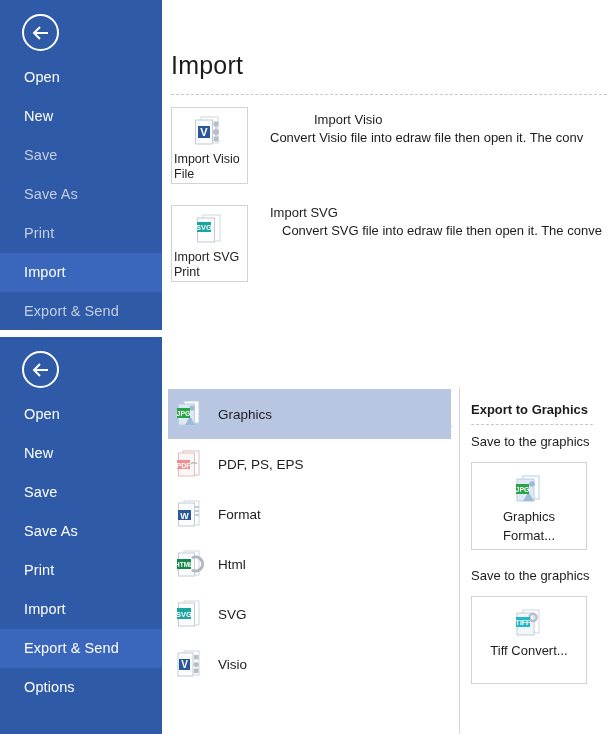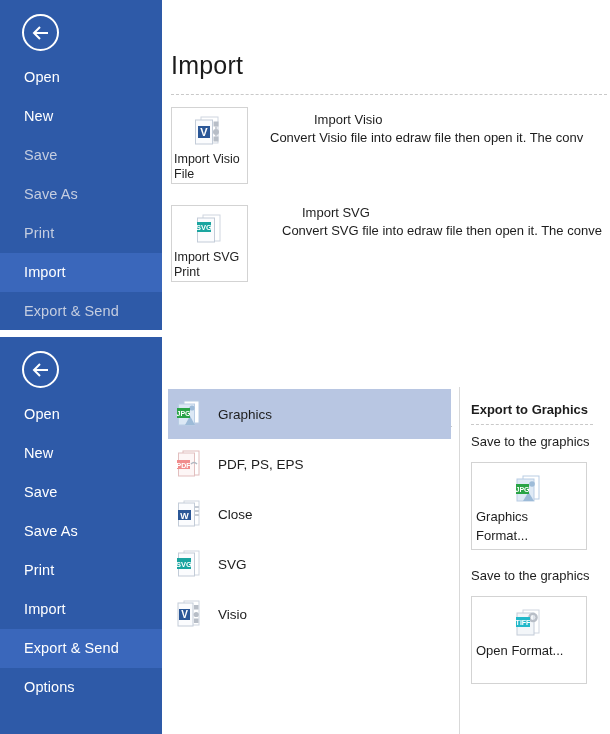--- a/index.html
+++ b/index.html
@@ -206,21 +206,21 @@
     position: absolute;
     left: 0; right: 0;
     top: 11px;
     display: flex;
     justify-content: center;
   }
   .rp-tile .rp-tile-label {
     position: absolute;
     left: 4px; right: 4px;
     top: 44px;
-    text-align: left;
+    text-align: center;
     font-size: 13px;
     color: #1d1d1d;
     line-height: 19px;
   }
 </style>
 </head>
 <body>
 
 <div class="panel" id="panel-import">
 
@@ -271,21 +271,21 @@
       <div class="tile-icon">
         <svg width="34" height="32" viewBox="0 0 34 32">
           <rect x="10" y="2" width="17" height="26" fill="#ffffff" stroke="#cfd6e0" stroke-width="1"></rect>
           <rect x="4.5" y="5" width="17" height="24" fill="#fbfcfe" stroke="#c3ccd8" stroke-width="1"></rect>
           <rect x="4" y="9" width="14" height="10" fill="#1aa5a0"></rect>
           <text x="11" y="17" font-family="'Liberation Sans',sans-serif" font-size="7.5" font-weight="bold" fill="#ffffff" text-anchor="middle">SVG</text>
         </svg>
       </div>
       <div class="tile-label">Import SVG Print</div>
     </div>
-    <div class="import-row-title" style="left:108px; top:205px;margin-left:32px;">Import SVG</div>
+    <div class="import-row-title" style="left:108px; top:205px;">Import SVG</div>
     <div class="import-row-desc" style="left:120px; top:223px;">Convert SVG file into edraw file then open it. The conve</div>
   </div>
 </div>
 
 <div class="panel" id="panel-export">
 
   <div class="sidebar">
     <div class="back-btn">
       <span>
         <svg width="20" height="16" viewBox="0 0 20 16">
@@ -344,23 +344,35 @@
           <svg width="30" height="30" viewBox="0 0 30 30">
             <rect x="9" y="2" width="15" height="24" fill="#ffffff" stroke="#cfd6e0" stroke-width="1"></rect>
             <rect x="3.5" y="4" width="16" height="23" fill="#fbfcfe" stroke="#c3ccd8" stroke-width="1"></rect>
             <rect x="20" y="7" width="4" height="2" fill="#c6ccd5"></rect>
             <rect x="20" y="11" width="4" height="2" fill="#c6ccd5"></rect>
             <rect x="20" y="15" width="4" height="2" fill="#c6ccd5"></rect>
             <rect x="3" y="11" width="13" height="10" fill="#2b5797"></rect>
             <text x="9.5" y="19.5" font-family="'Liberation Sans',sans-serif" font-size="9" font-weight="bold" fill="#ffffff" text-anchor="middle">W</text>
           </svg>
         </span>
-        <span class="ex-label">Close</span>
-      </div>
-
+        <span class="ex-label">Format</span>
+      </div>
+
+      <div class="ex-item">
+        <span class="ex-icon">
+          <svg width="30" height="30" viewBox="0 0 30 30">
+            <rect x="9" y="2" width="15" height="24" fill="#ffffff" stroke="#cfd6e0" stroke-width="1"></rect>
+            <rect x="3.5" y="4" width="16" height="23" fill="#fbfcfe" stroke="#c3ccd8" stroke-width="1"></rect>
+            <path d="M17 9 a7 7 0 1 1 0 12" fill="none" stroke="#b0b7c0" stroke-width="3"></path>
+            <rect x="2" y="10" width="14" height="10" fill="#18864a"></rect>
+            <text x="9" y="17.6" font-family="'Liberation Sans',sans-serif" font-size="6.5" font-weight="bold" fill="#ffffff" text-anchor="middle">HTML</text>
+          </svg>
+        </span>
+        <span class="ex-label">Html</span>
+      </div>
 
       <div class="ex-item">
         <span class="ex-icon">
           <svg width="30" height="30" viewBox="0 0 30 30">
             <rect x="9" y="2" width="15" height="24" fill="#ffffff" stroke="#cfd6e0" stroke-width="1"></rect>
             <rect x="3.5" y="4" width="16" height="23" fill="#fbfcfe" stroke="#c3ccd8" stroke-width="1"></rect>
             <rect x="2" y="9" width="14" height="11" fill="#1aa5a0"></rect>
             <text x="9" y="17.5" font-family="'Liberation Sans',sans-serif" font-size="7.5" font-weight="bold" fill="#ffffff" text-anchor="middle">SVG</text>
           </svg>
         </span>
@@ -406,17 +418,17 @@
       <div class="rp-tile">
         <div class="rp-tile-icon">
           <svg width="34" height="32" viewBox="0 0 34 32">
             <rect x="11" y="2" width="16" height="23" fill="#ffffff" stroke="#cfd6e0" stroke-width="1"></rect>
             <rect x="5" y="5" width="17" height="22" fill="#f3f6f9" stroke="#c3ccd8" stroke-width="1"></rect>
             <circle cx="21" cy="9.5" r="3.6" fill="none" stroke="#b8bec7" stroke-width="2.4"></circle>
             <rect x="4" y="9" width="14" height="10" fill="#22b8c9"></rect>
             <text x="11" y="17" font-family="'Liberation Sans',sans-serif" font-size="7" font-weight="bold" fill="#ffffff" text-anchor="middle">TIFF</text>
           </svg>
         </div>
-        <div class="rp-tile-label">Open Format...</div>
+        <div class="rp-tile-label">Tiff Convert...</div>
       </div>
     </div>
   </div>
 </div>
 
 </body></html>

